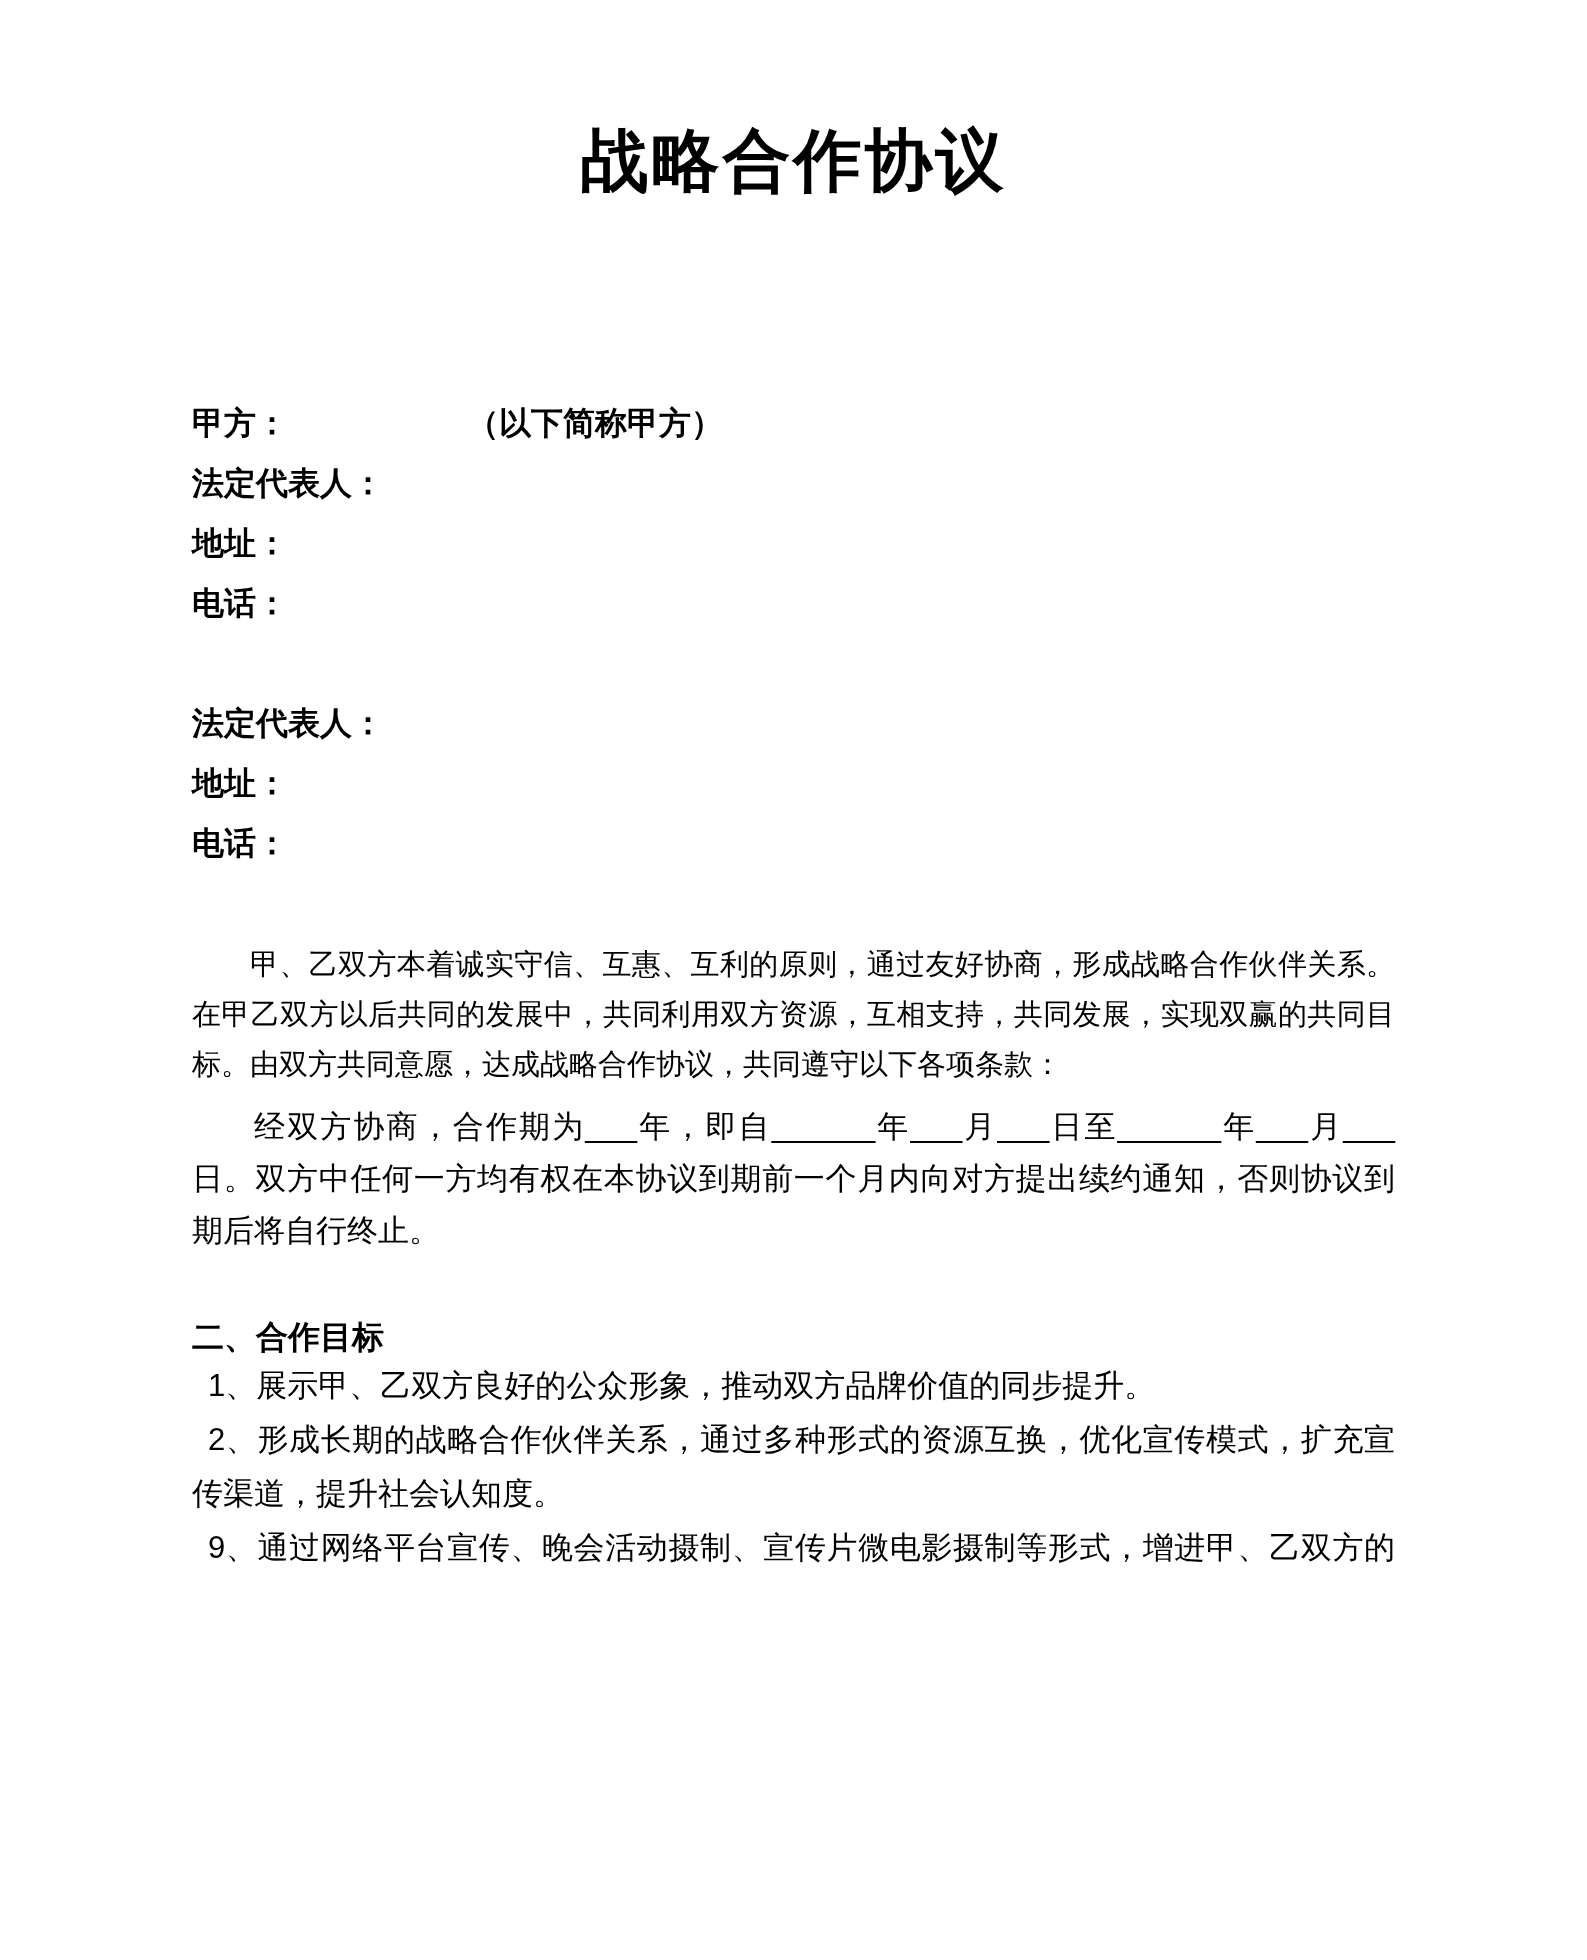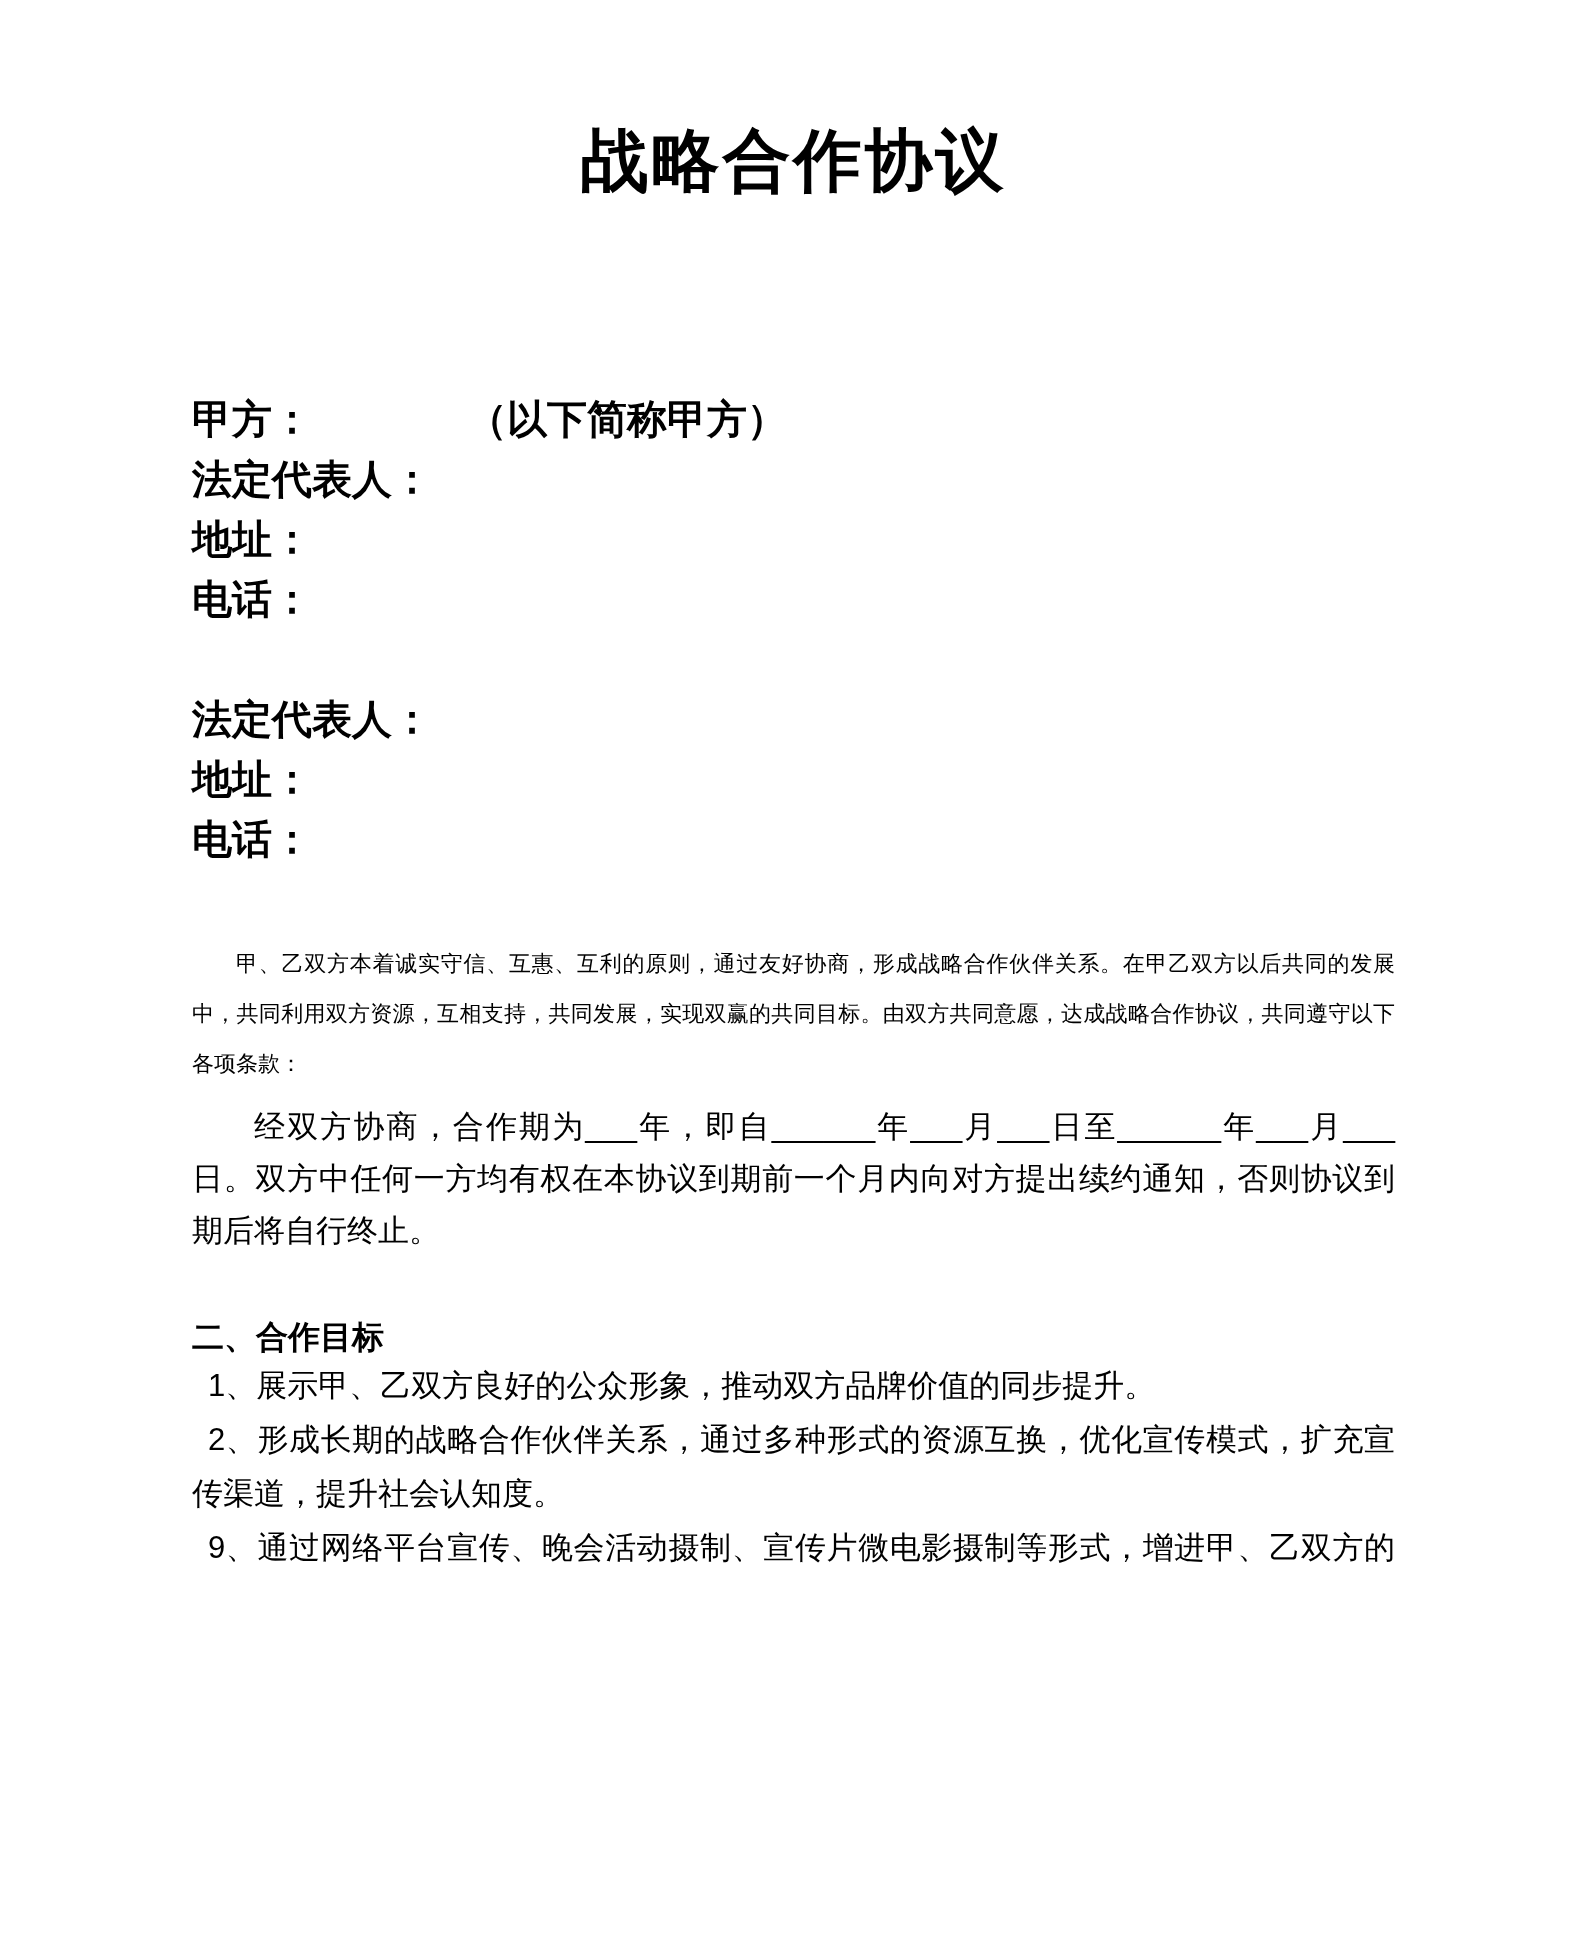--- a/index.html
+++ b/index.html
@@ -22,37 +22,36 @@
     margin: 0;
     padding-top: 122px;
     font-size: 68px;
     line-height: 76px;
     font-weight: 900;
     letter-spacing: 3px;
     text-align: center;
     color: #000;
   }
   .party-block {
-    font-size: 40px;
+    font-size: 32px;
     font-weight: bold;
-    font-family: Liberation Mono, monospace;
   }
   .party-block.first { margin-top: 195px; }
   .party-block.second { margin-top: 60px; }
   .party-line {
     line-height: 60px;
     white-space: nowrap;
   }
   .party-line .name-label {
     display: inline-block;
     width: 275px;
   }
   .intro {
     margin: 66px 0 0 0;
-    font-size: 22px;
+    font-size: 29px;
     font-weight: normal;
     line-height: 50px;
     text-align: justify;
     text-indent: 2em;
   }
   .section { margin: 0; }
   .section-heading {
     margin: 0;
     font-size: 32px;
     font-weight: bold;

